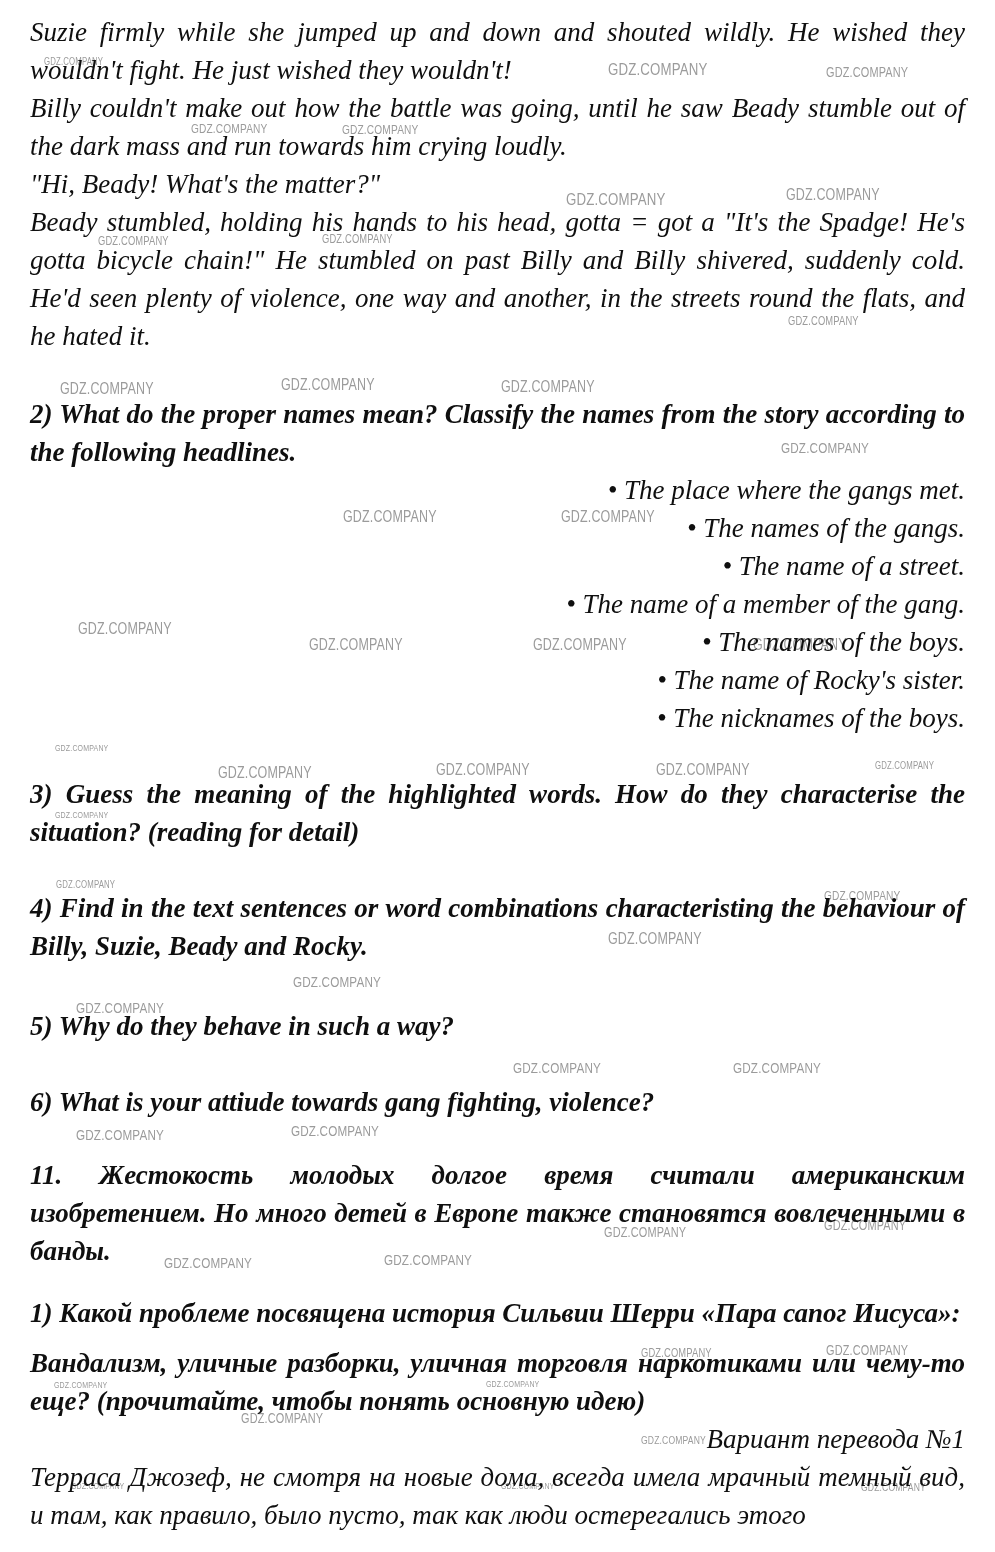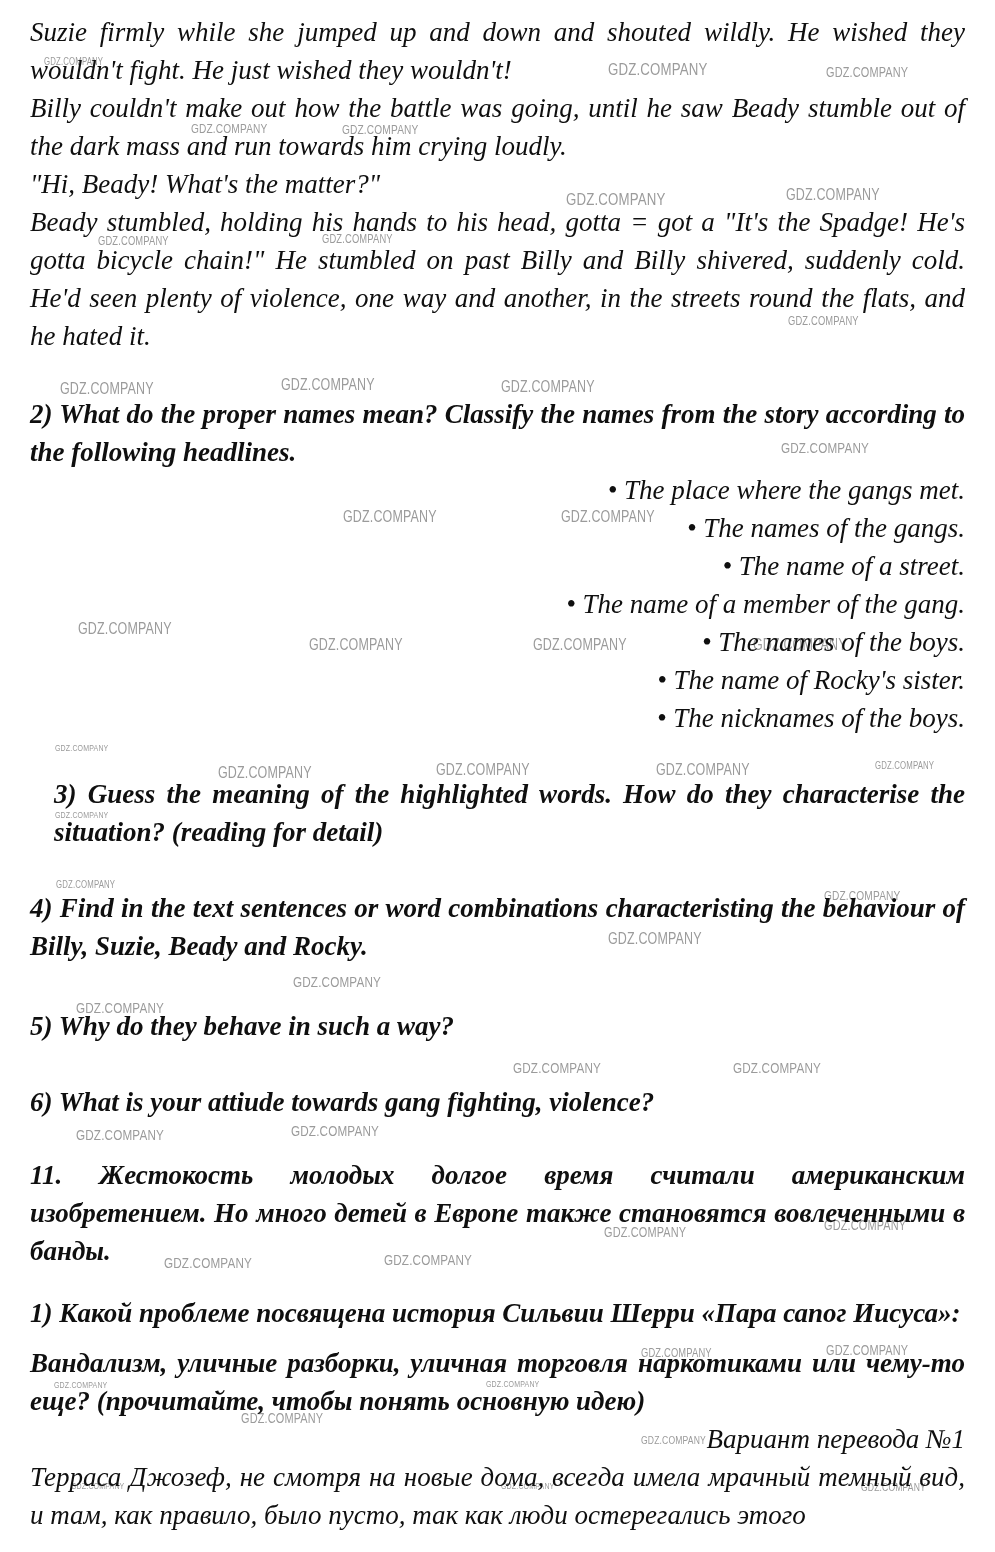--- a/index.html
+++ b/index.html
@@ -35,21 +35,21 @@
     z-index: 2;
     padding: 13px 30px 0 30px;
   }
   p { font-size: 27px; line-height: 38px; font-style: italic; }
   .story { text-align: justify; }
   .dialogue { text-align: left; }
   .heading { font-weight: bold; text-align: justify; }
   .task2 { margin-top: 40px; }
   .bullets { margin-top: 0; }
   .bullet { text-align: right; }
-  .task3 { margin-top: 38px; margin-left: 24px; }
+  .task3 { margin-top: 38px; }
   .task4 { margin-top: 38px; }
   .task5 { margin-top: 42px; }
   .task6 { margin-top: 38px; }
   .task11 { margin-top: 35px; }
   .task11q1 { margin-top: 24px; }
   .task11q1b { margin-top: 12px; }
   .variant { text-align: right; font-weight: normal; }
   .translation { text-align: justify; }
 </style>
 </head>

